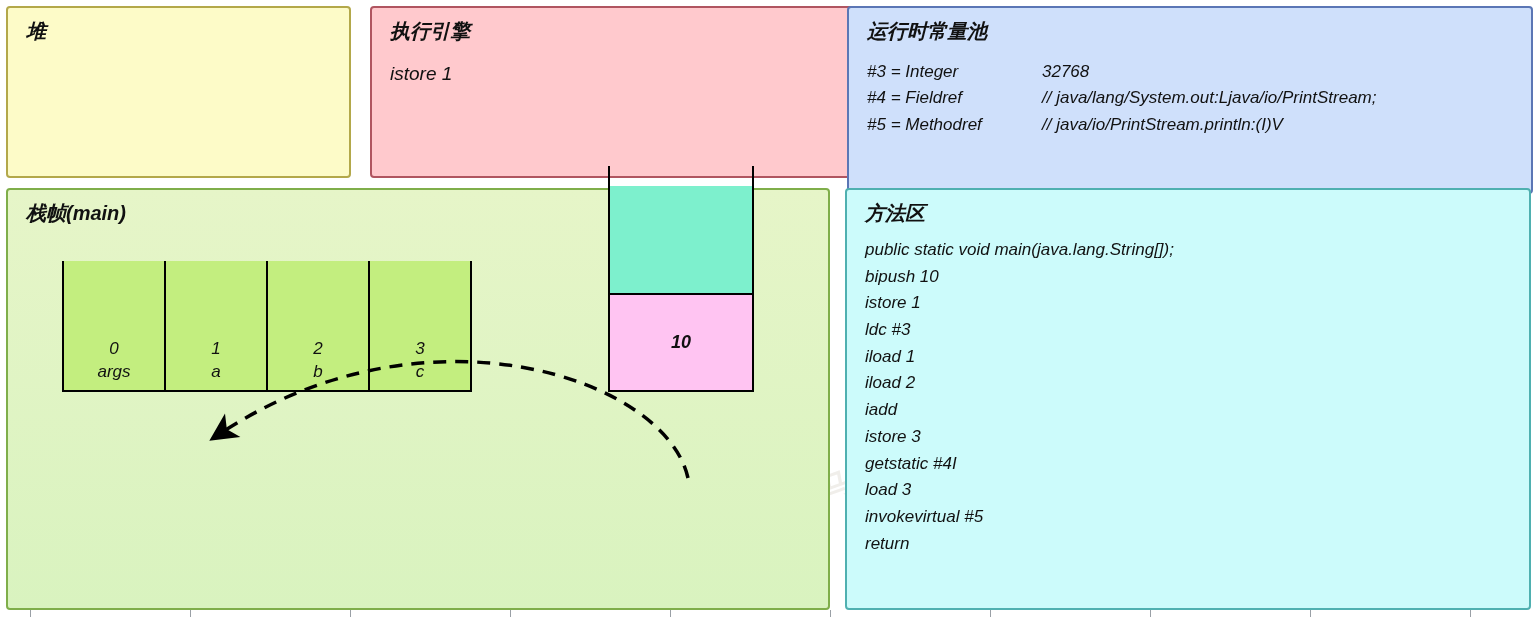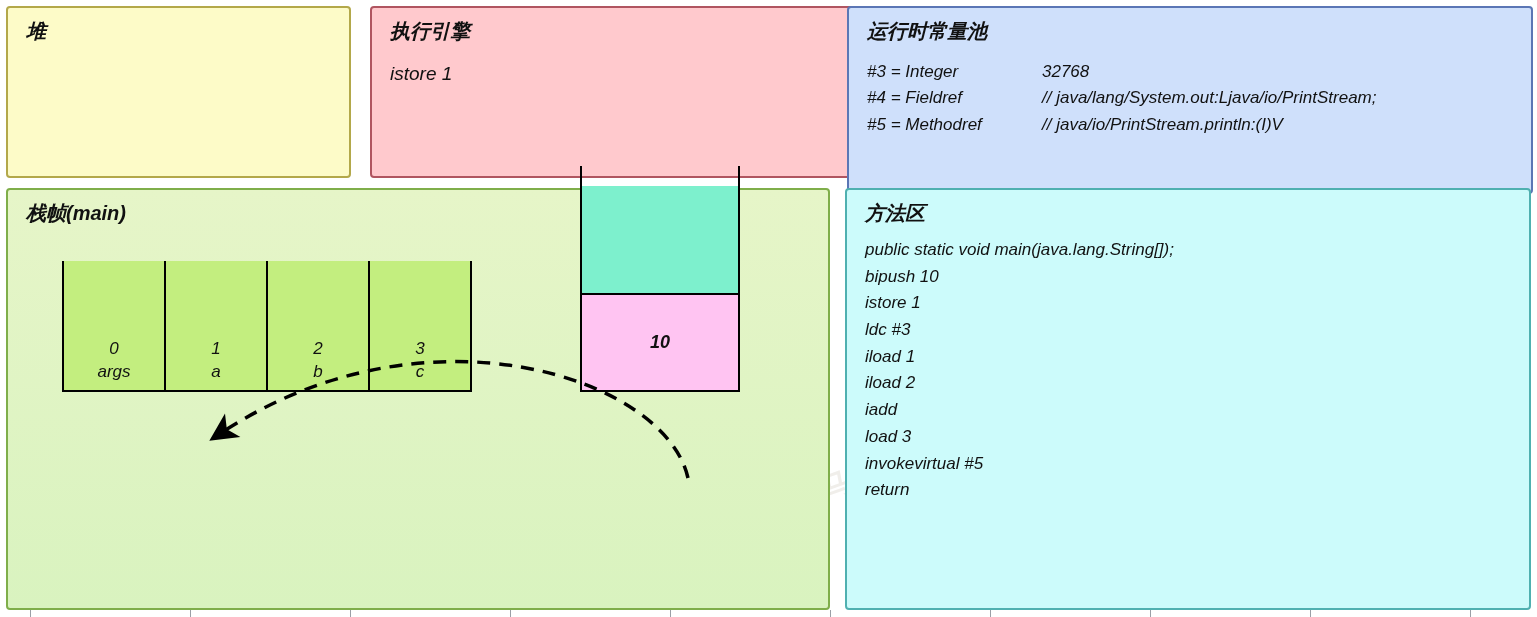--- a/index.html
+++ b/index.html
@@ -115,23 +115,23 @@
   #slots .slot .idx,
   #slots .slot .nm {
     font-style: italic;
     font-size: 17px;
     color: #111;
     line-height: 1.35;
   }
   
   #opstack {
     position: absolute;
-    left: 580px;
+    left: 608px;
     top: 166px;
-    width: 160px;
+    width: 146px;
     height: 226px;
     border: 2px solid #000;
     border-top: none;
     box-sizing: border-box;
     display: flex;
     flex-direction: column;
     justify-content: flex-end;
   }
   #opstack .cell {
     box-sizing: border-box;
@@ -257,20 +257,22 @@
   <div class="panel" id="method">
     <div class="panel-title">方法区</div>
     <div class="code">
       <div>public static void main(java.lang.String[]);</div>
       <div>bipush 10</div>
       <div>istore 1</div>
       <div>ldc #3</div>
       <div>iload 1</div>
       <div>iload 2</div>
       <div>iadd</div>
+      <div>istore 3</div>
+      <div>getstatic #4I</div>
       <div>load 3</div>
       <div>invokevirtual #5</div>
       <div>return</div>
     </div>
   </div>
 
   <div class="tick" style="left:30px"></div>
   <div class="tick" style="left:190px"></div>
   <div class="tick" style="left:350px"></div>
   <div class="tick" style="left:510px"></div>

